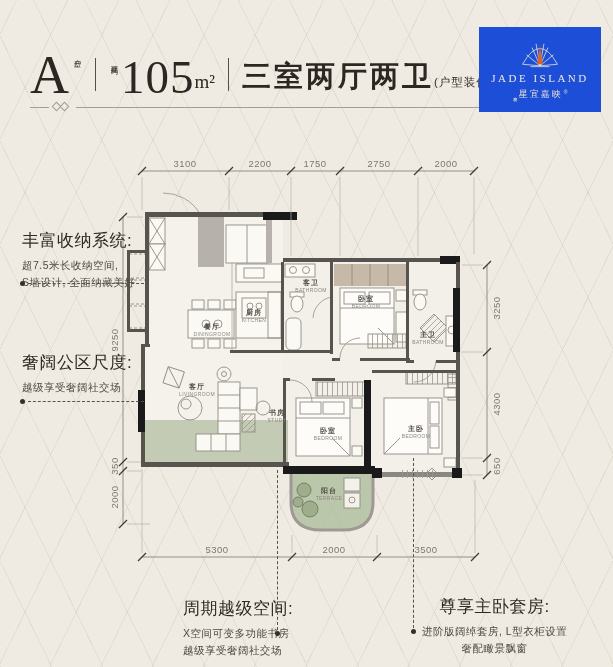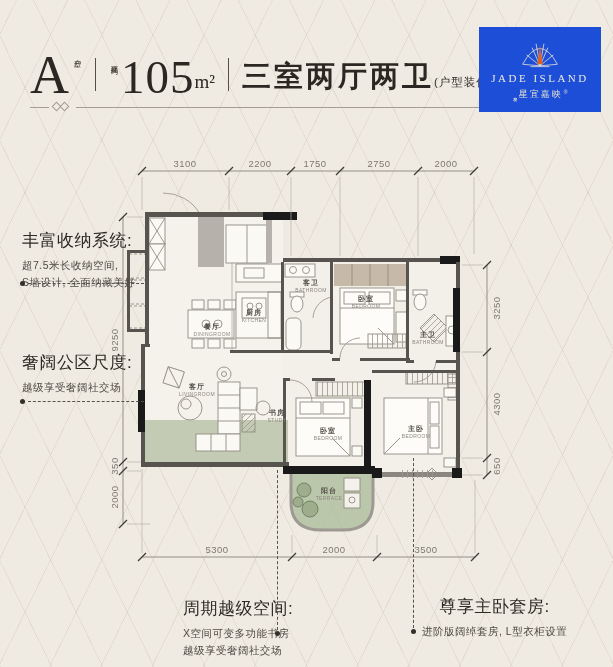--- a/index.html
+++ b/index.html
@@ -346,15 +346,16 @@
   <div class="ann-title">周期越级空间:</div>
   <div class="ann-line">X空间可变多功能书房</div>
   <div class="ann-line">越级享受奢阔社交场</div>
 </div>
 <div class="lead-v" style="left:277px; top:470px; height:160px;"></div>
 <div class="lead-dot" style="left:275px; top:631px;"></div>
 
 <div class="ann" style="left:422px; top:595px;text-align:center;">
   <div class="ann-title">尊享主卧套房:</div>
   <div class="ann-line">进阶版阔绰套房, L型衣柜设置</div>
+  <div class="ann-line">奢配瞰景飘窗</div>
 </div>
 <div class="lead-v" style="left:413px; top:458px; height:170px;"></div>
 <div class="lead-dot" style="left:411px; top:629px;"></div>
 
 </body></html>

